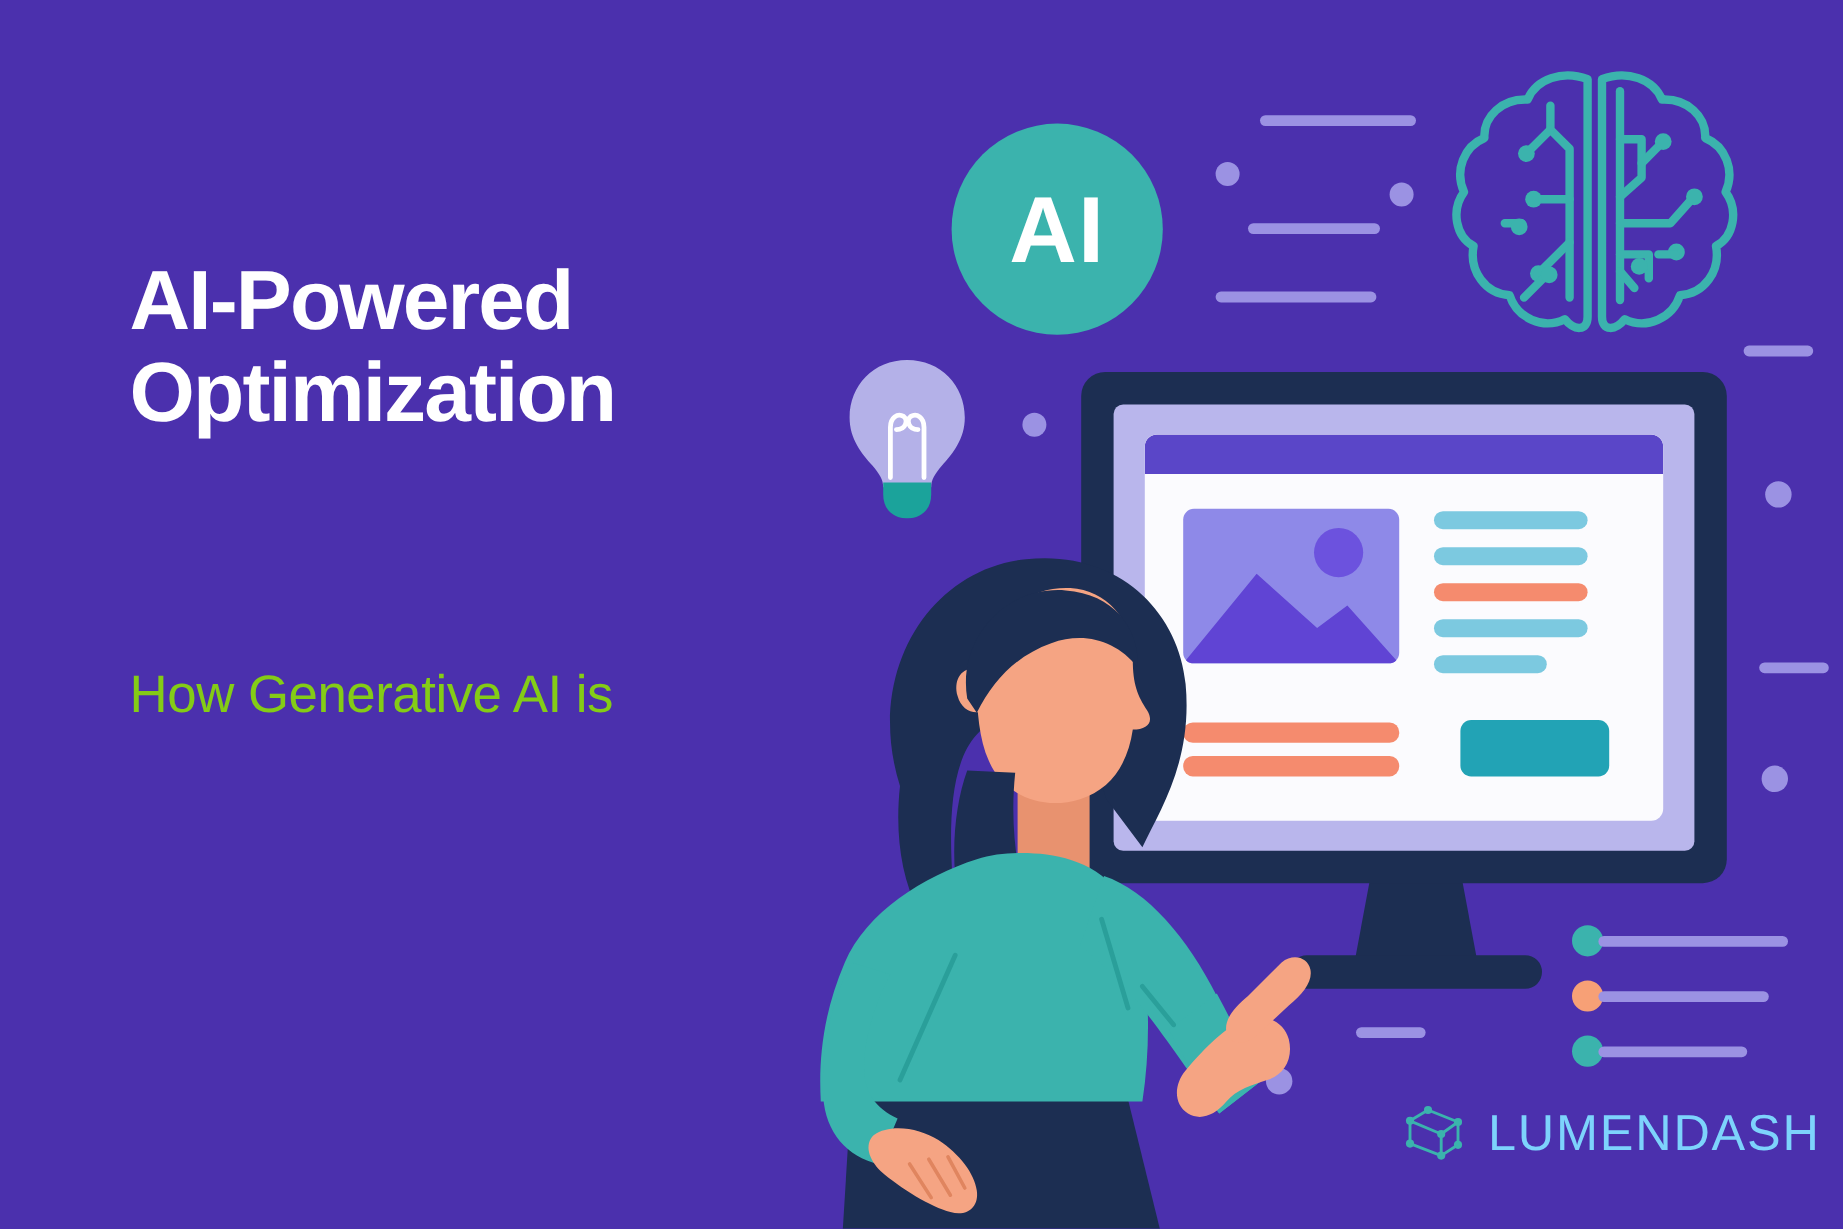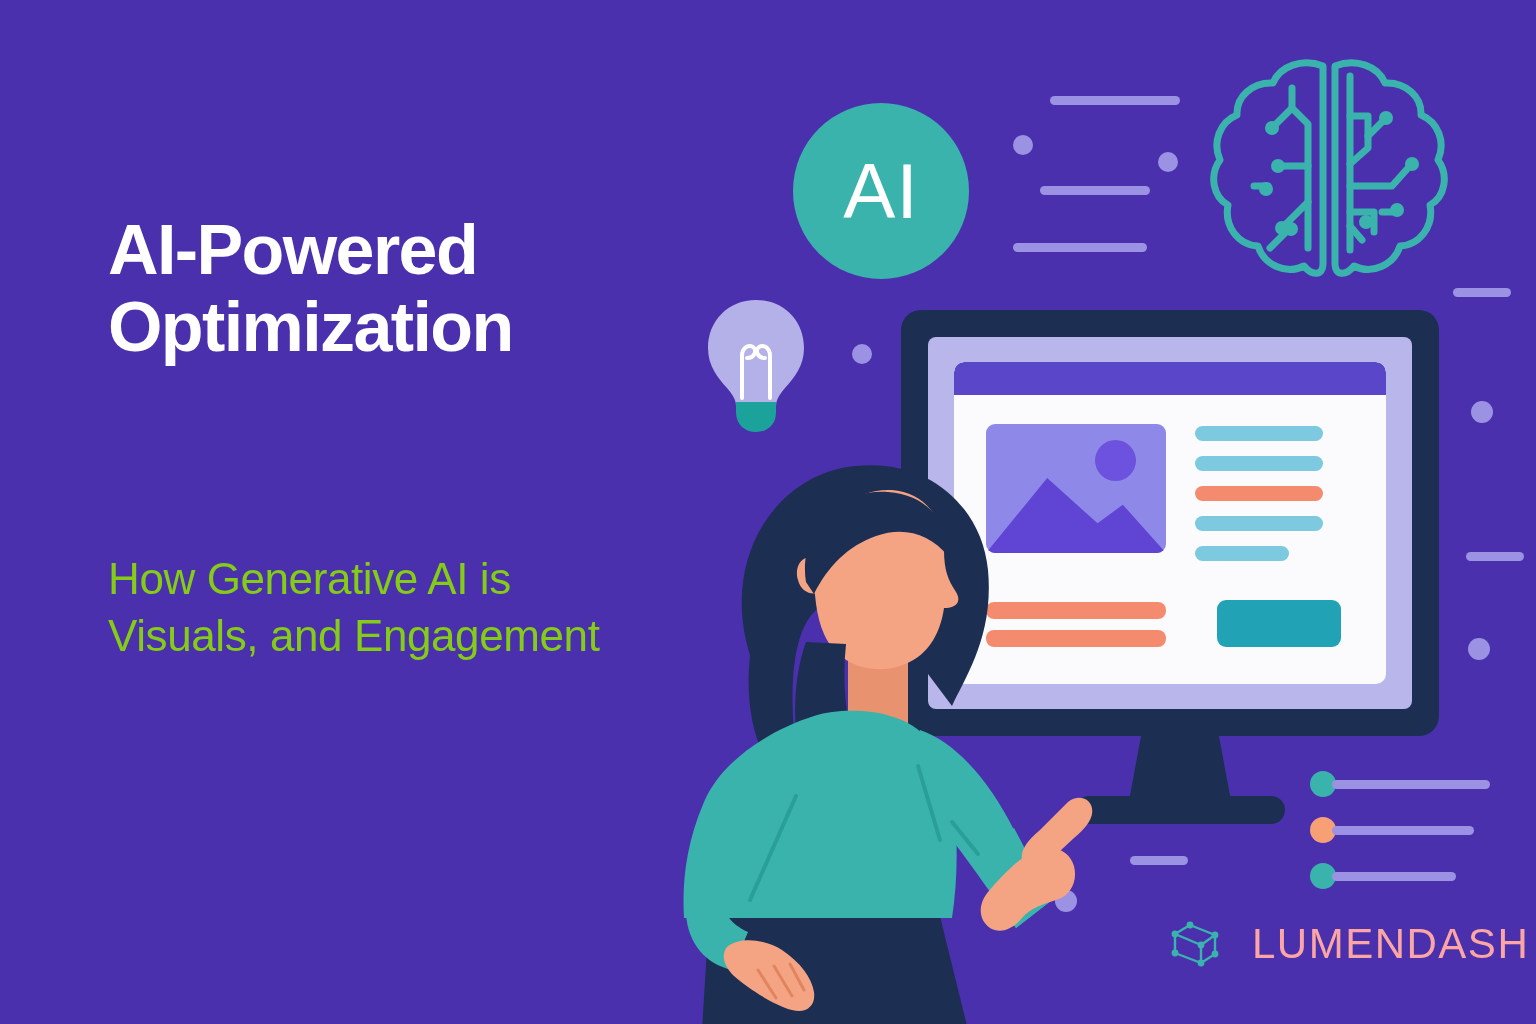--- a/index.html
+++ b/index.html
@@ -43,21 +43,21 @@
     position:absolute;
     left:793px; top:103px;
     width:176px; height:176px;
     border-radius:50%;
     background:#3BB3AD;
     display:flex; align-items:center; justify-content:center;
   }
   .ai-badge span {
     color:#FFFFFF;
     font-size:78px;
-    font-weight:400;
+    font-weight:700;
     letter-spacing:1px;
     line-height:1;
   }
 
   
   .dash {
     position:absolute;
     background:#9B92E3;
     border-radius:6px;
     height:9px;
@@ -155,26 +155,25 @@
   .person { position:absolute; left:600px; top:430px; width:560px; height:600px; }
 
   
   .logo-wrap {
     position:absolute;
     left:1170px; top:918px;
     display:flex; align-items:center; gap:18px;
   }
   .logo-mark { width:52px; height:52px; flex:0 0 auto; }
   .logo-text {
-    color:#fca5a5;
+    color:#7dd3fc;
     font-size:42px;
     font-weight:400;
     letter-spacing:1.5px;
     line-height:1;
-    margin-left:12px;
   }
 </style>
 </head>
 <body>
 
 <div id="canvas">
 
   <div class="dash" style="left:1050px; top:96px; width:130px;"></div>
   <div class="dash" style="left:1040px; top:186px; width:110px;"></div>
   <div class="dash" style="left:1013px; top:243px; width:134px;"></div>
@@ -333,21 +332,20 @@
     <div class="ln" style="width:124px;"></div>
   </div>
 
   <div class="headline">
     <div>AI-Powered</div>
     <div>Optimization</div>
   </div>
 
   <div class="subhead">
     <div>How Generative AI is</div>
-    <div>Visuals, and Engagement</div>
   </div>
 
   <div class="logo-wrap">
     <div class="logo-mark">
       <svg viewBox="0 0 52 52" width="52" height="52" fill="none" stroke="#3BB3AD" stroke-width="2.4" stroke-linejoin="round" stroke-linecap="round">
         <path d="M5 16 L20 7 L45 17 L31 27 Z"></path>
         <path d="M5 16 L5 35"></path>
         <path d="M45 17 L45 36"></path>
         <path d="M31 27 L31 45"></path>
         <path d="M5 35 L31 45"></path>

